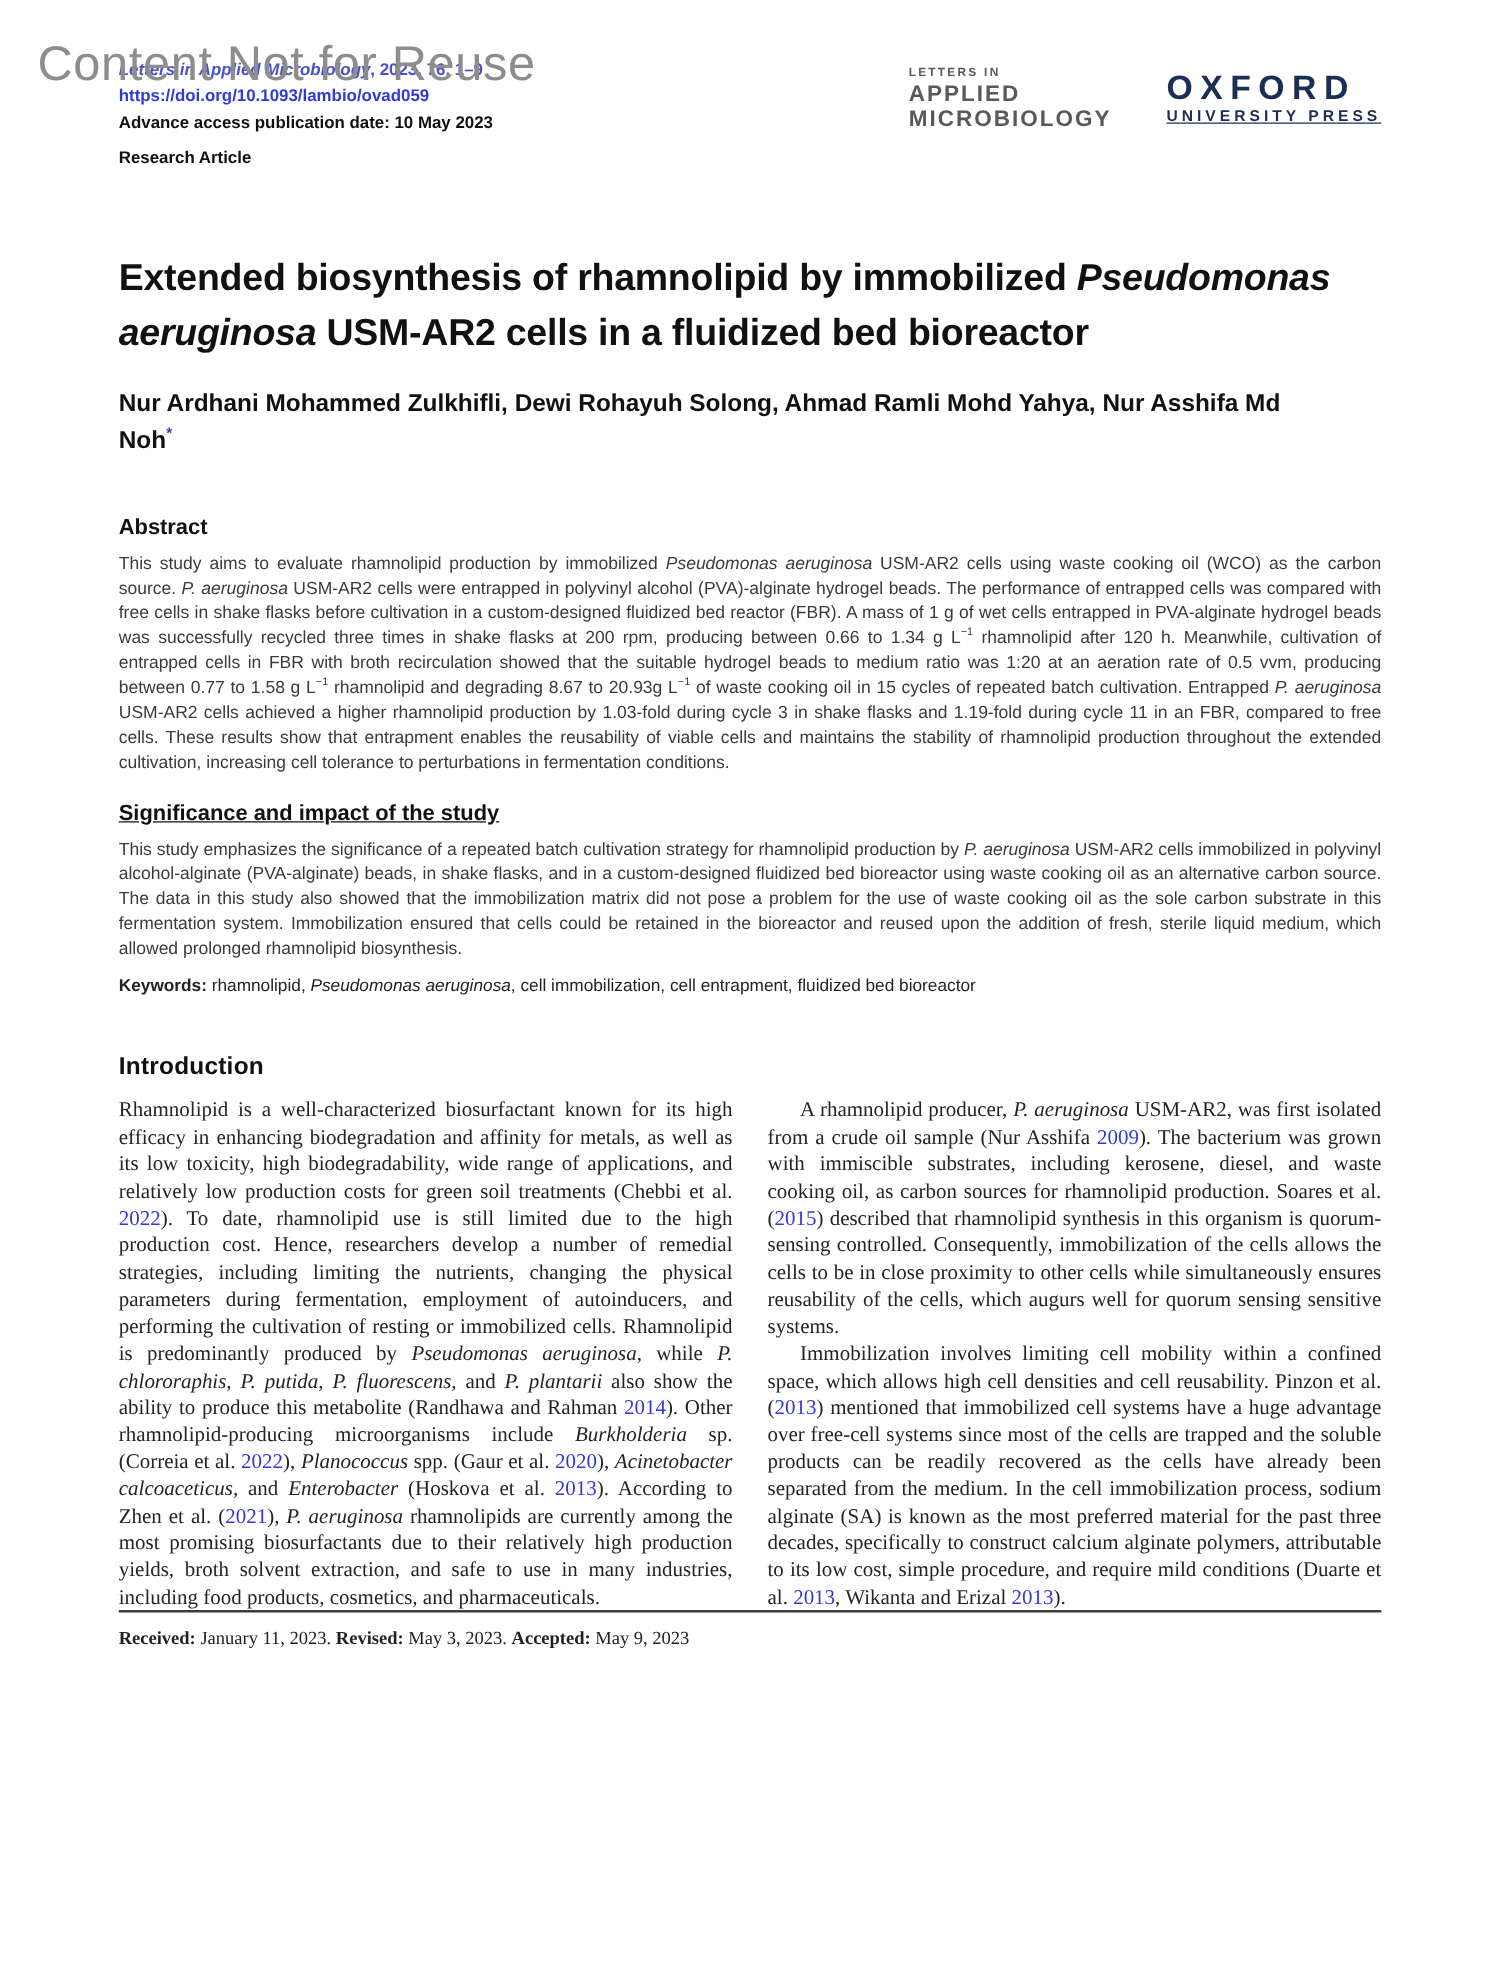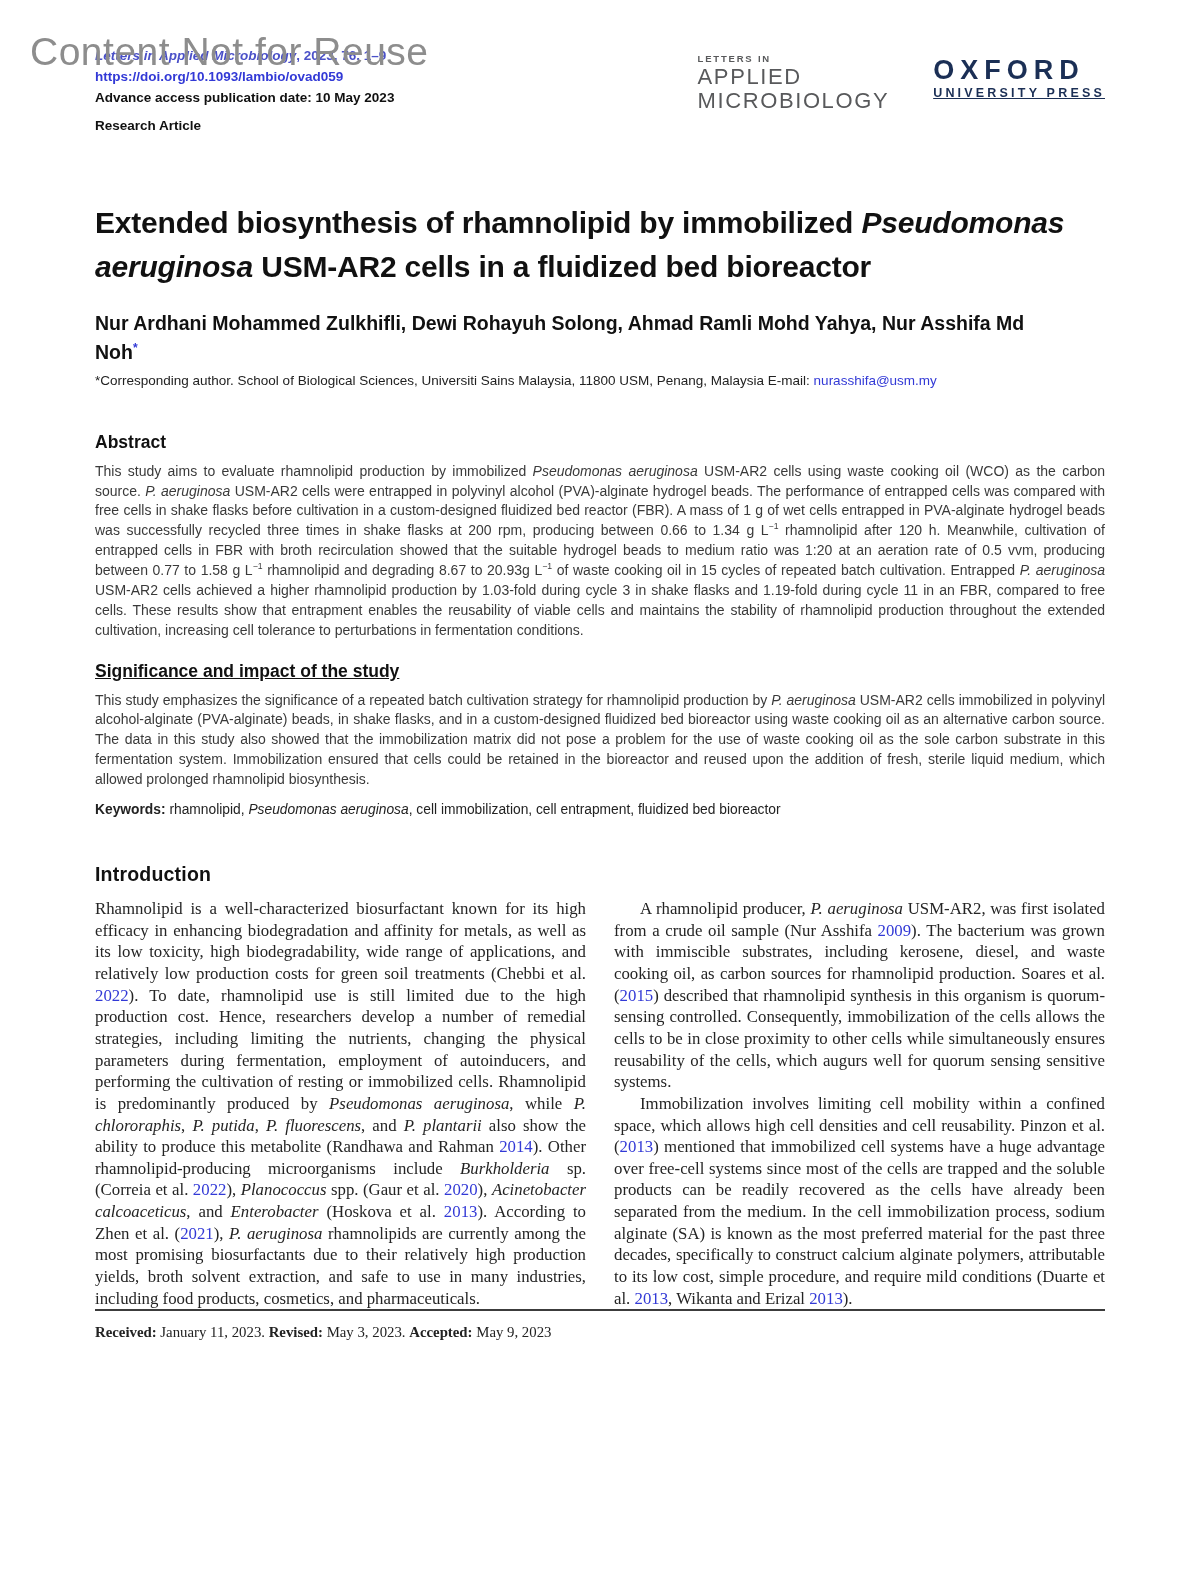--- a/index.html
+++ b/index.html
@@ -31,21 +31,21 @@
   
   .hdr{display:flex;justify-content:space-between;align-items:flex-start;}
   .hdr-left{font-size:13.5px;line-height:1.55;}
   .journal-line{color:var(--journal-line);font-weight:600;}
   .doi{color:var(--link);font-weight:700;display:block;text-decoration:none;}
   .adv{font-weight:700;color:#111;}
   .rtype{font-weight:700;color:#111;margin-top:7px;}
   .hdr-right{display:flex;gap:44px;align-items:flex-start;padding-top:8px;}
   .lam-logo{color:var(--logo-gray);line-height:1.12;}
   .lam-top{font-size:9.5px;font-weight:700;letter-spacing:1.8px;}
-  .lam-big{font-size:22px;font-weight:400;letter-spacing:1.6px;}
+  .lam-big{font-size:18px;font-weight:700;letter-spacing:1.6px;}
   .oup-logo{color:var(--navy);text-align:left;line-height:1.05;padding-top:2px;}
   .oup-big{font-size:27px;font-weight:700;letter-spacing:6px;}
   .oup-small{font-size:12.5px;font-weight:700;letter-spacing:3.2px;margin-top:3px;text-decoration:underline;}
   .hdr-rule{height:3px;background:var(--rule-blue);margin-top:12px;}
   
   .title{
     margin-top:52px;font-size:30px;font-weight:700;line-height:44px;color:#111;
     letter-spacing:-.2px;
   }
   .authors{
@@ -105,21 +105,20 @@
       <div class="oup-logo">
         <div class="oup-big">OXFORD</div>
         <div class="oup-small">UNIVERSITY PRESS</div>
       </div>
     </div>
   </div>
   <div class="hdr-rule"></div>
 
   <h1 class="title"><span>Extended biosynthesis of rhamnolipid by immobilized </span><span class="i">Pseudomonas aeruginosa</span><span> USM-AR2 cells in a fluidized bed bioreactor</span></h1>
   <div class="authors"><span>Nur Ardhani Mohammed Zulkhifli, Dewi Rohayuh Solong, Ahmad Ramli Mohd Yahya, Nur Asshifa Md  Noh</span><span class="lnk sup">*</span></div>
-  <div class="corresp"><span>*Corresponding author. School of Biological Sciences, Universiti Sains Malaysia, 11800 USM, Penang, Malaysia E-mail: </span><span class="lnk">nurasshifa@usm.my</span></div>
 
   <div class="sec-h abs-h">Abstract</div>
   <div class="abs-body"><span>This study aims to evaluate rhamnolipid production by immobilized </span><span class="i">Pseudomonas aeruginosa</span><span> USM-AR2 cells using waste cooking oil (WCO) as the carbon source. </span><span class="i">P. aeruginosa</span><span> USM-AR2 cells were entrapped in polyvinyl alcohol (PVA)-alginate hydrogel beads. The performance of entrapped cells was compared with free cells in shake flasks before cultivation in a custom-designed fluidized bed reactor (FBR). A mass of 1 g of wet cells entrapped in PVA-alginate hydrogel beads was successfully recycled three times in shake flasks at 200 rpm, producing between 0.66 to 1.34 g L</span><span class="sup">−1</span><span> rhamnolipid after 120 h. Meanwhile, cultivation of entrapped cells in FBR with broth recirculation showed that the suitable hydrogel beads to medium ratio was 1:20 at an aeration rate of 0.5 vvm, producing between 0.77 to 1.58 g L</span><span class="sup">−1</span><span> rhamnolipid and degrading 8.67 to 20.93g L</span><span class="sup">−1</span><span> of waste cooking oil in 15 cycles of repeated batch cultivation. Entrapped </span><span class="i">P. aeruginosa</span><span> USM-AR2 cells achieved a higher rhamnolipid production by 1.03-fold during cycle 3 in shake flasks and 1.19-fold during cycle 11 in an FBR, compared to free cells. These results show that entrapment enables the reusability of viable cells and maintains the stability of rhamnolipid production throughout the extended cultivation, increasing cell tolerance to perturbations in fermentation conditions.</span></div>
 
   <div class="sec-h sig-h">Significance and impact of the study</div>
   <div class="abs-body"><span>This study emphasizes the significance of a repeated batch cultivation strategy for rhamnolipid production by </span><span class="i">P. aeruginosa</span><span> USM-AR2 cells immobilized in polyvinyl alcohol-alginate (PVA-alginate) beads, in shake flasks, and in a custom-designed fluidized bed bioreactor using waste cooking oil as an alternative carbon source. The data in this study also showed that the immobilization matrix did not pose a problem for the use of waste cooking oil as the sole carbon substrate in this fermentation system. Immobilization ensured that cells could be retained in the bioreactor and reused upon the addition of fresh, sterile liquid medium, which allowed prolonged rhamnolipid biosynthesis.</span></div>
 
   <div class="kw"><span class="b">Keywords:</span><span> rhamnolipid, </span><span class="i">Pseudomonas aeruginosa</span><span>, cell immobilization, cell entrapment, fluidized bed bioreactor</span></div>
 
   <div class="sec-h intro-h">Introduction</div>

